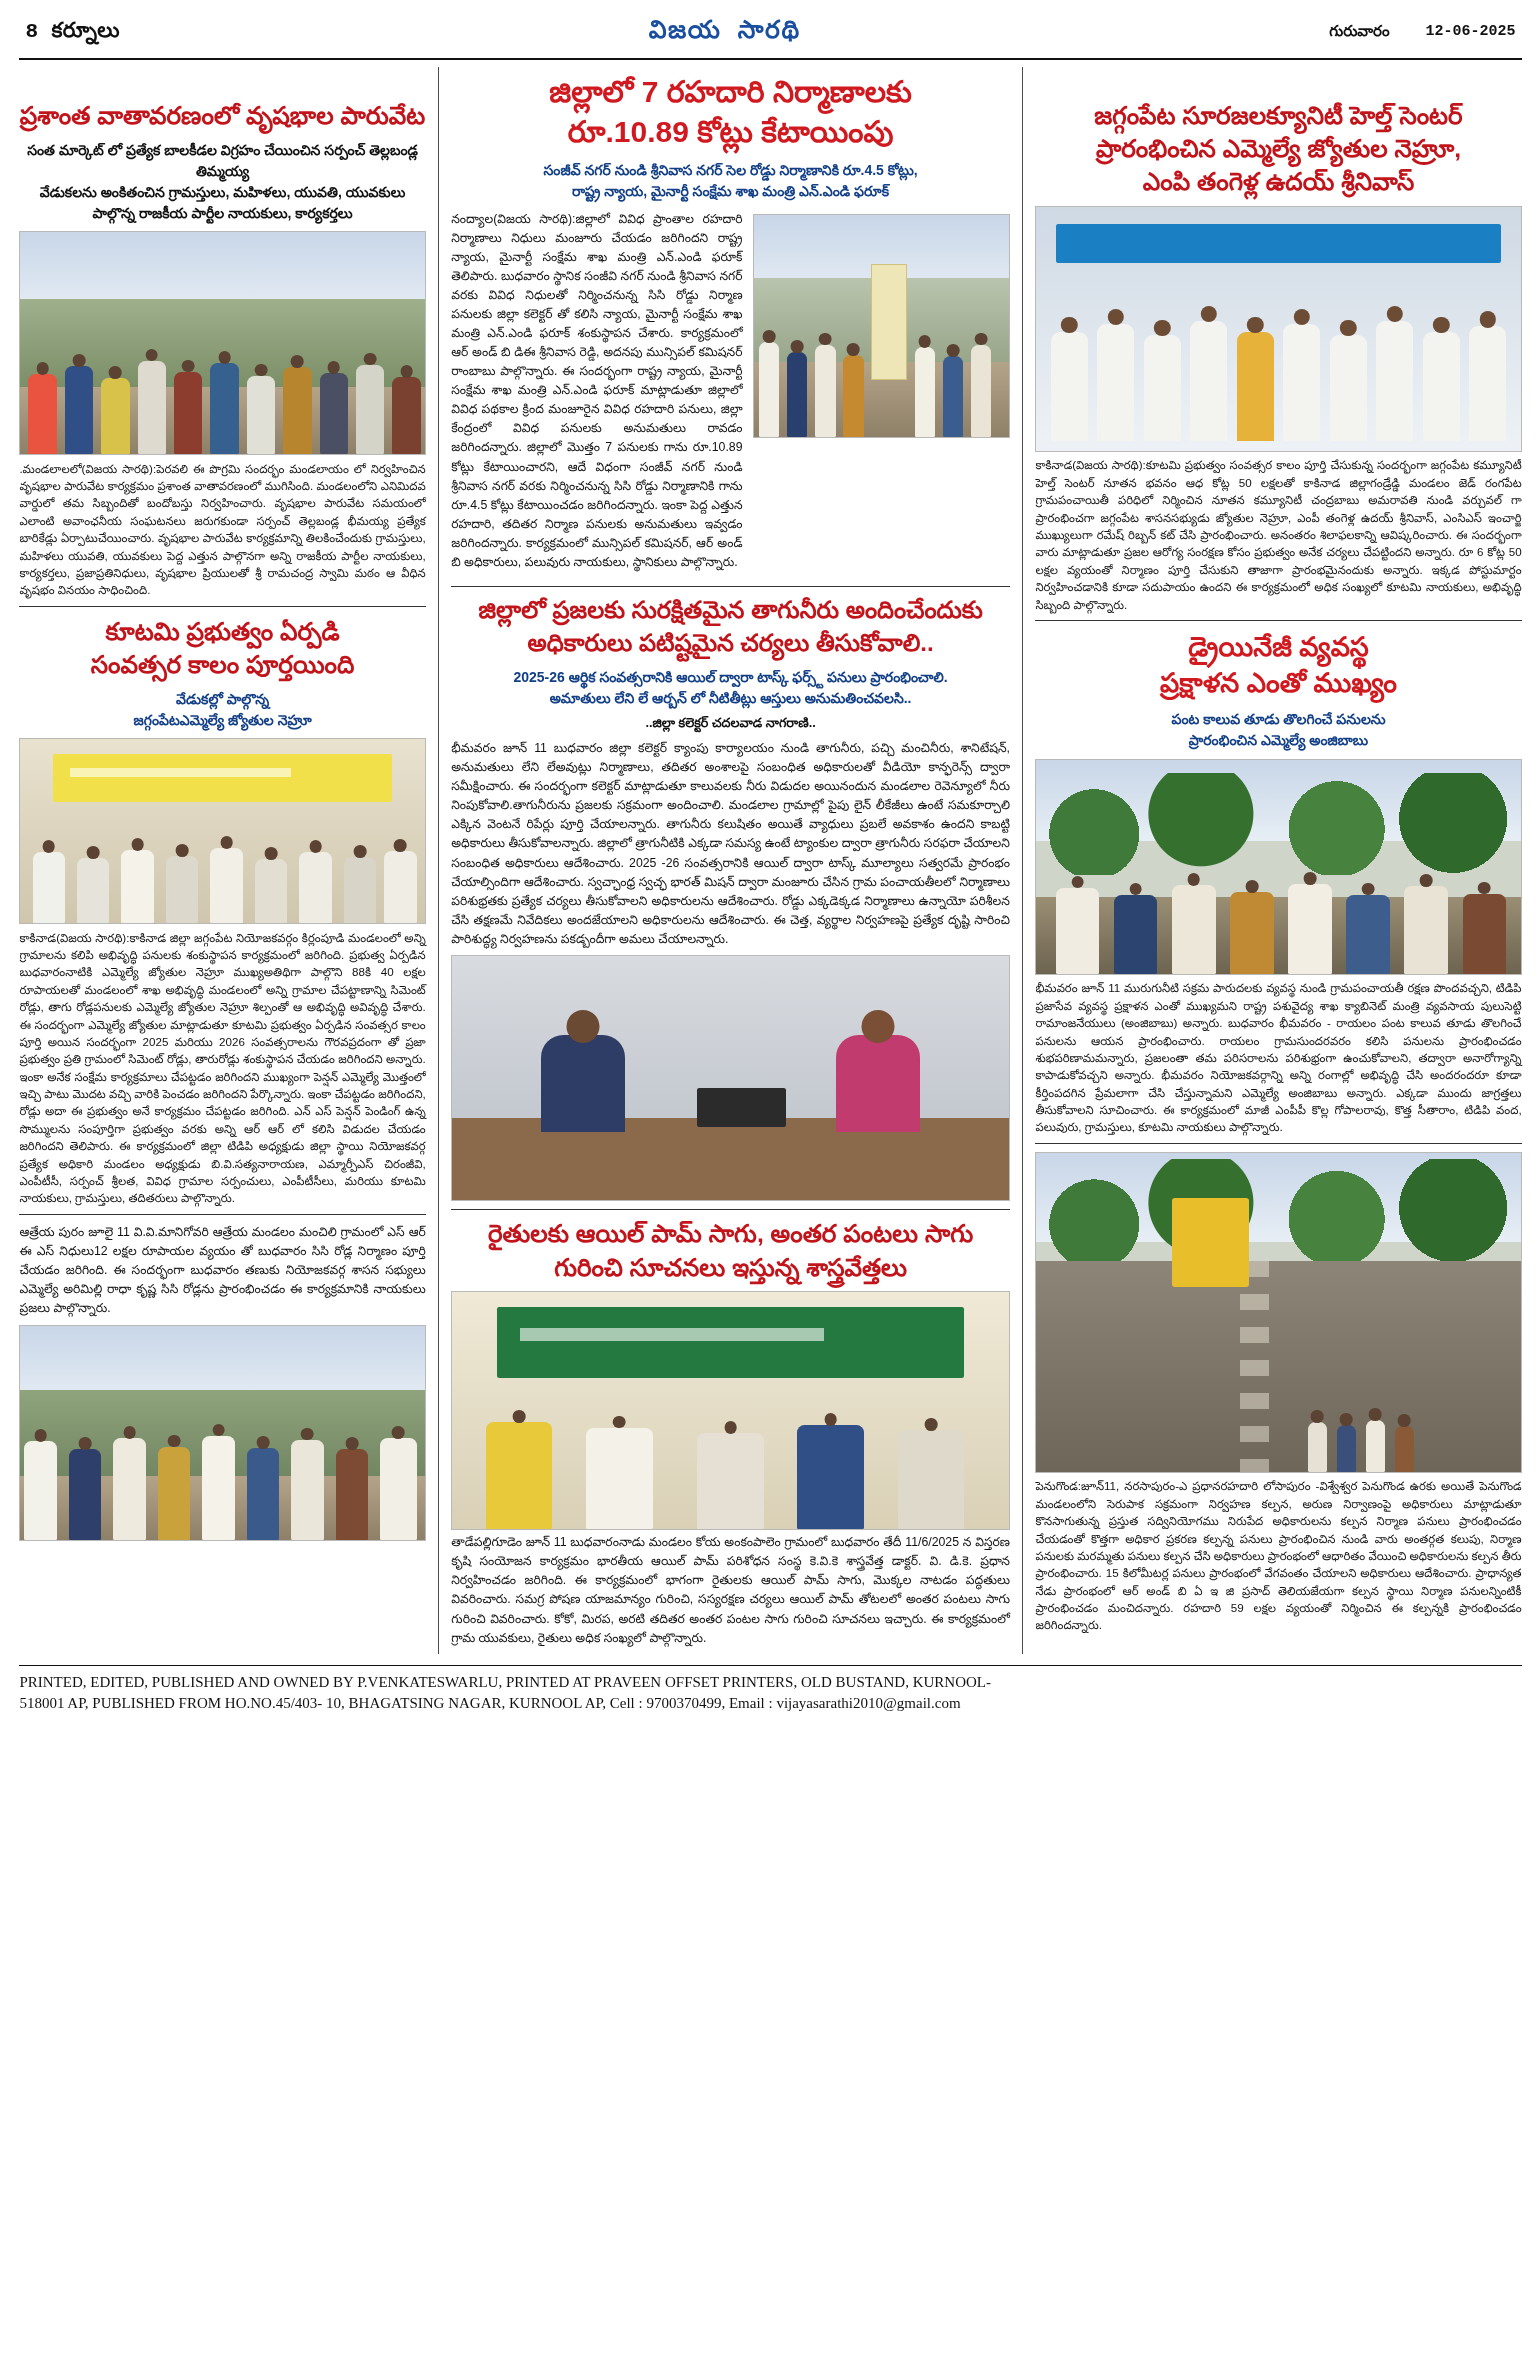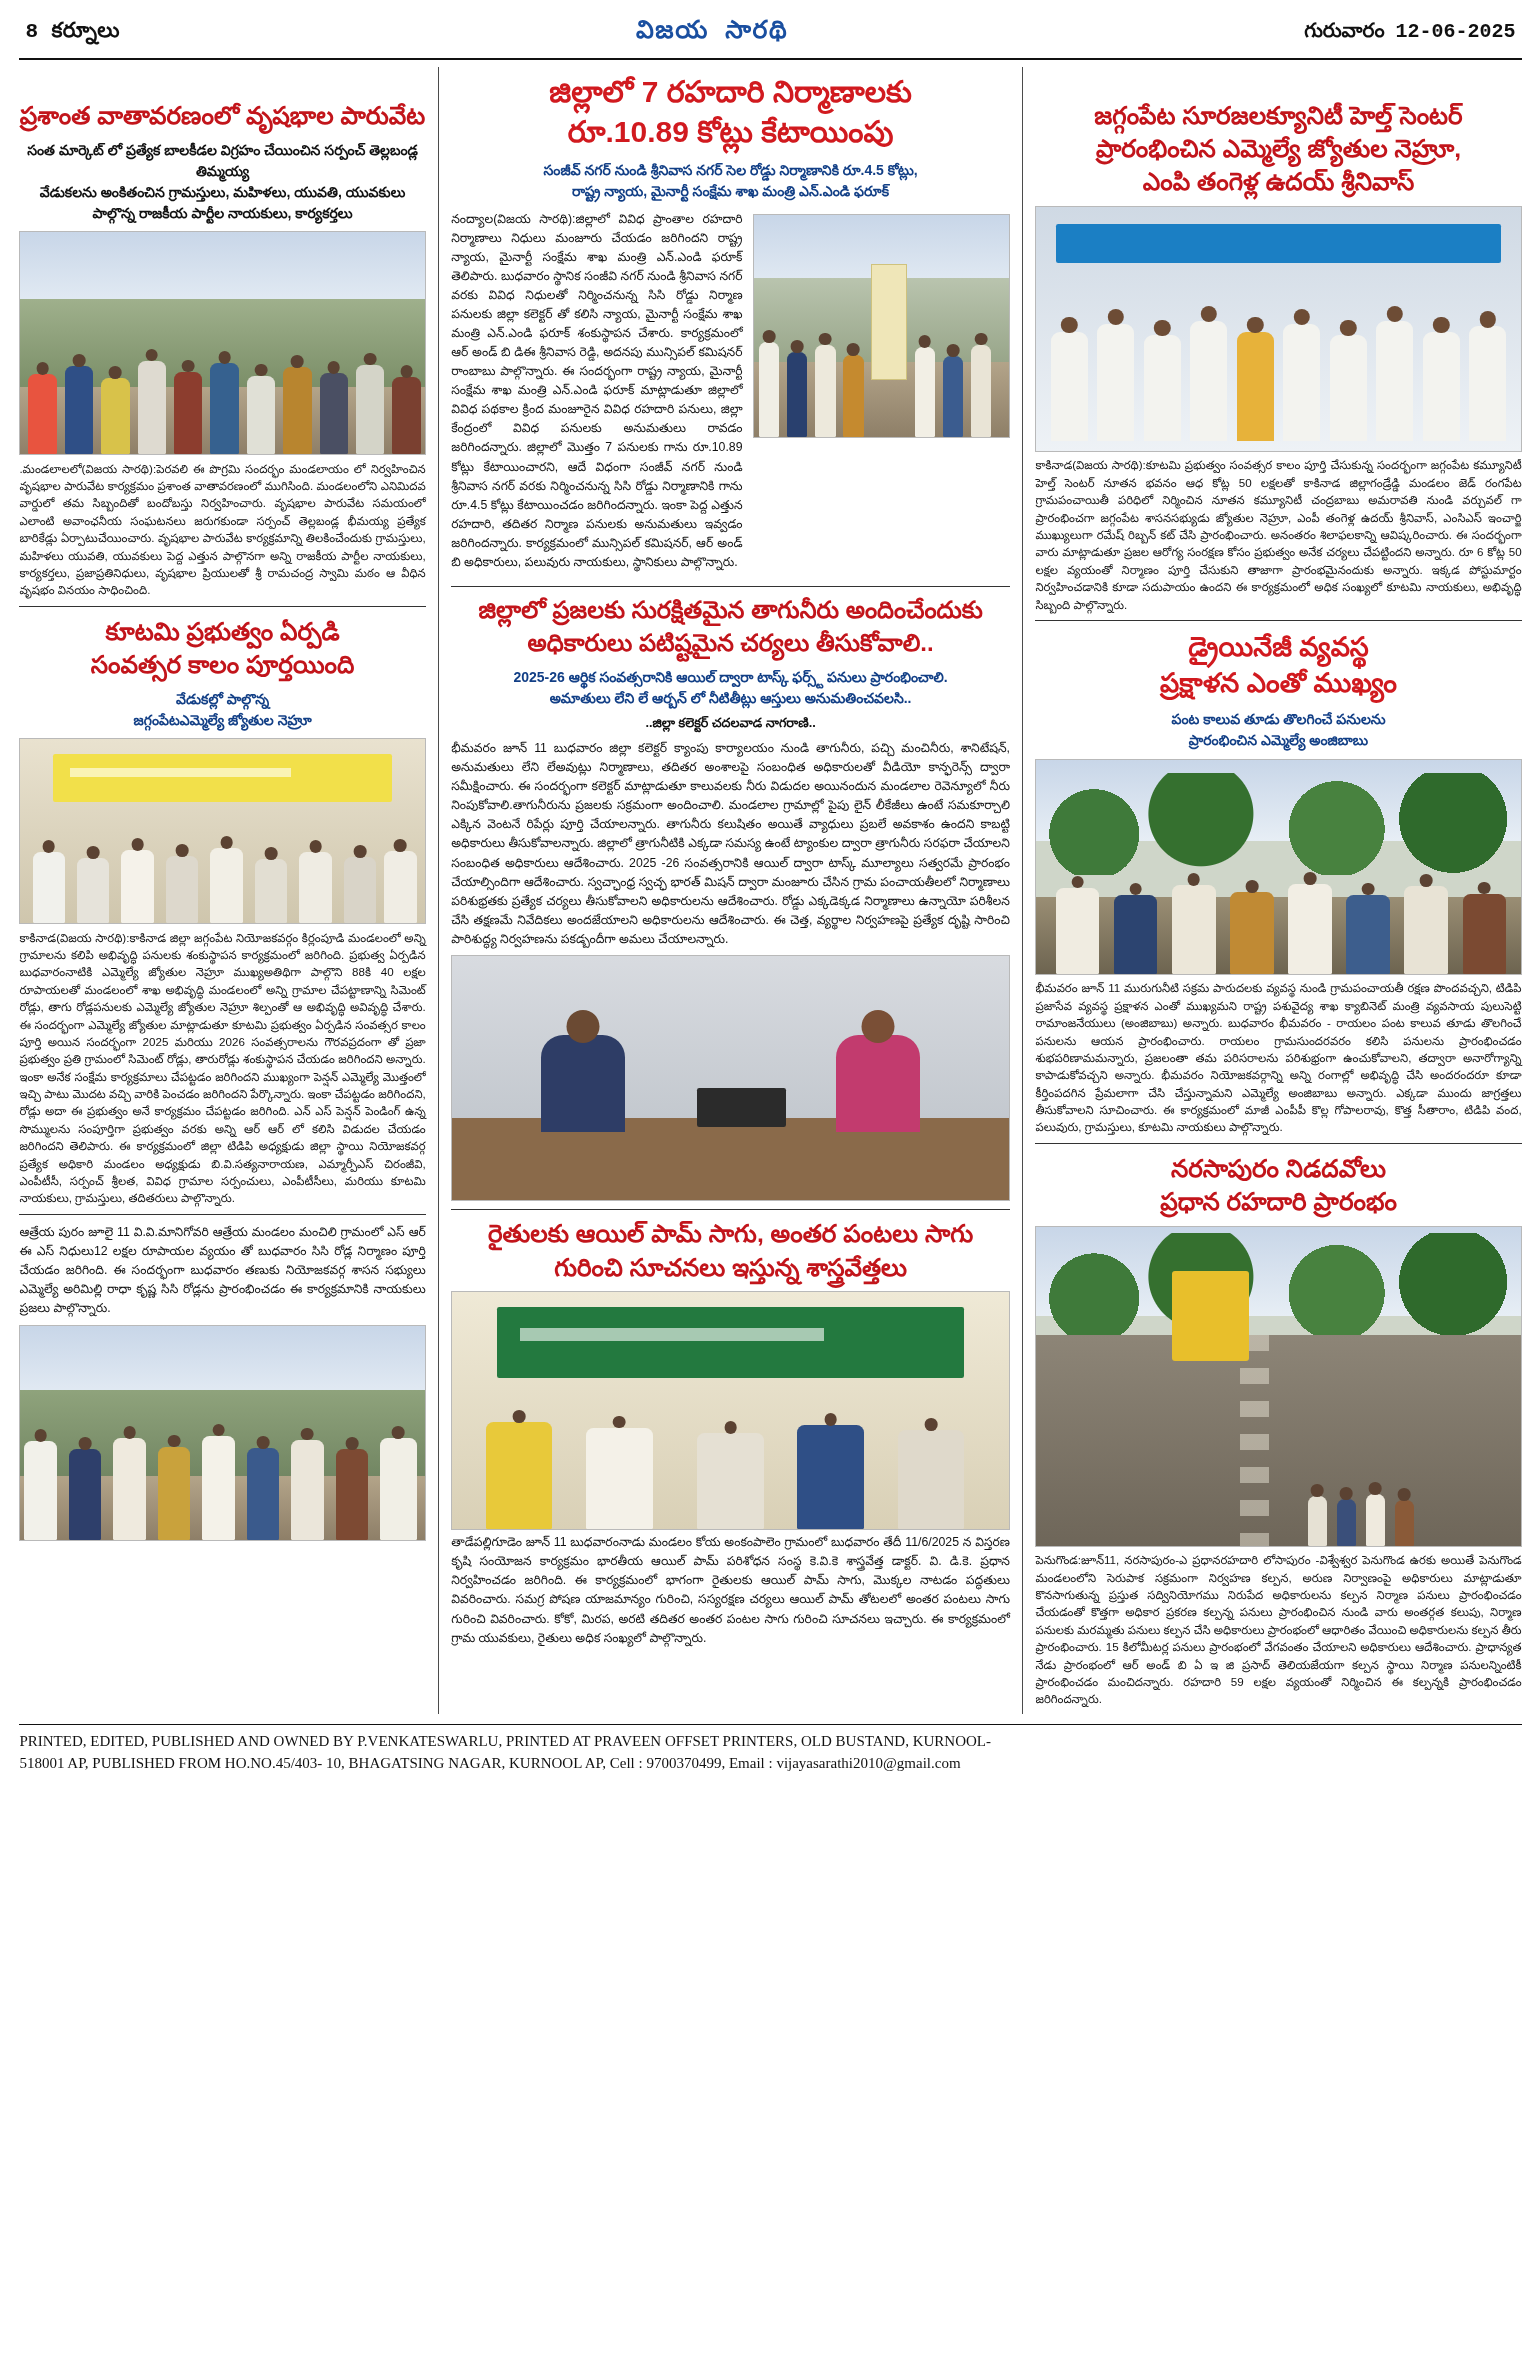--- a/index.html
+++ b/index.html
@@ -21,21 +21,21 @@
     display: flex;
     align-items: center;
     justify-content: space-between;
     border-bottom: 2.2px solid #111;
     padding: 3px 6px 7.5px 6px;
     margin-bottom: 7.5px;
     font-family: Liberation Mono, monospace;
   }
   .mast-left { font-size: 21px; font-weight: bold; letter-spacing: 0.4px; }
   .mast-center { font-size: 25px; font-weight: bold; color: #1a4fa0; letter-spacing: 1.5px; }
-  .mast-right { font-size: 20px; font-weight: bold; display:flex; gap: 11px; }
+  .mast-right { font-size: 15px; font-weight: bold; display:flex; gap: 36px; }
   
   .columns {
     display: flex;
     gap: 12px;
     align-items: flex-start;
   }
   .col { }
   .col-1 { width: 28.0%; }
   .col-2 { width: 38.5%; }
   .col-3 { width: 33.5%; }
@@ -369,22 +369,20 @@
             <i style="left:76%;width:9%;height:73%;background:#e8e3d5"></i>
             <i style="left:88%;width:9%;height:67%;background:#7b4a32"></i>
           </div>
         </div>
         <div class="caption">భీమవరం జూన్ 11 మురుగునీటి సక్రమ పారుదలకు వ్యవస్థ నుండి గ్రామపంచాయతీ రక్షణ పొందవచ్చని, టిడిపి ప్రజాసేవ వ్యవస్థ ప్రక్షాళన ఎంతో ముఖ్యమని రాష్ట్ర పశువైద్య శాఖ క్యాబినెట్ మంత్రి వ్యవసాయ పులుసెట్టి రామాంజనేయులు (అంజిబాబు) అన్నారు. బుధవారం భీమవరం - రాయలం పంట కాలువ తూడు తొలగించే పనులను ఆయన ప్రారంభించారు. రాయలం గ్రామసుందరవరం కలిసి పనులను ప్రారంభించడం శుభపరిణామమన్నారు, ప్రజలంతా తమ పరిసరాలను పరిశుభ్రంగా ఉంచుకోవాలని, తద్వారా అనారోగ్యాన్ని కాపాడుకోవచ్చని అన్నారు. భీమవరం నియోజకవర్గాన్ని అన్ని రంగాల్లో అభివృద్ధి చేసి అందరందరూ కూడా కీర్తింపదగిన ప్రేమలాగా చేసి చేస్తున్నామని ఎమ్మెల్యే అంజిబాబు అన్నారు. ఎక్కడా ముందు జాగ్రత్తలు తీసుకోవాలని సూచించారు. ఈ కార్యక్రమంలో మాజీ ఎంపీపీ కొల్ల గోపాలరావు, కొత్త సీతారాం, టిడిపి వంద, పలువురు, గ్రామస్తులు, కూటమి నాయకులు పాల్గొన్నారు.</div>
       </div>
 
       <div class="rule"></div>
 
       <div>
-        <div class="headline red-mid" style="white-space:pre-line;">నరసాపురం నిడదవోలు
-ప్రధాన రహదారి ప్రారంభం</div>
         <div class="photo" style="height:321px;">
           <div class="sky" style="height:28%;"></div>
           <div class="trees" style="top:2%;height:34%;"></div>
           <div class="road" style="height:66%;"></div>
           <div class="yellow-truck"></div>
           <div class="crowd" style="height:26%;">
             <i style="left:56%;width:4%;height:60%;background:#e6e1d4"></i>
             <i style="left:62%;width:4%;height:56%;background:#3a4f7a"></i>
             <i style="left:68%;width:4%;height:62%;background:#efeade"></i>
             <i style="left:74%;width:4%;height:55%;background:#8a5a38"></i>

